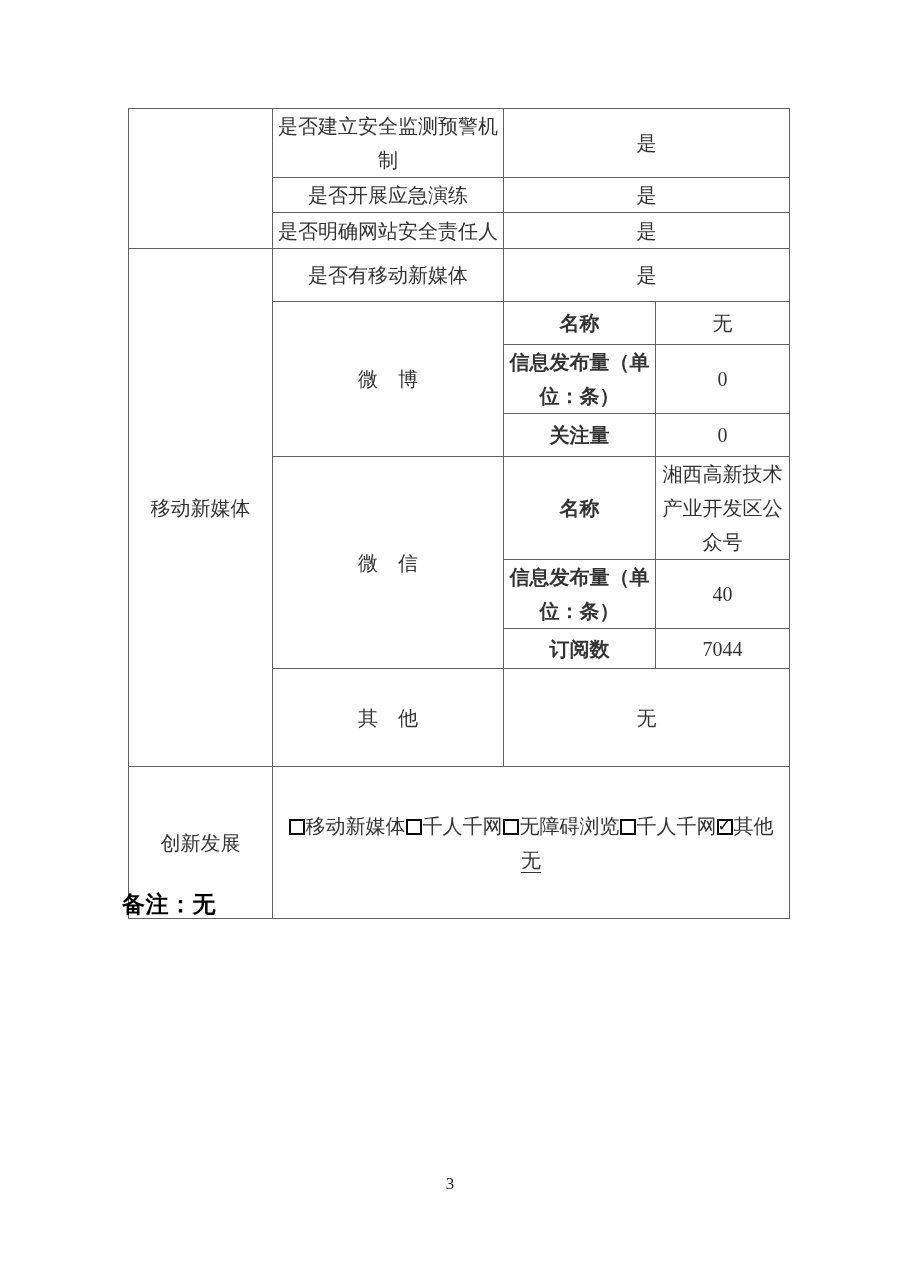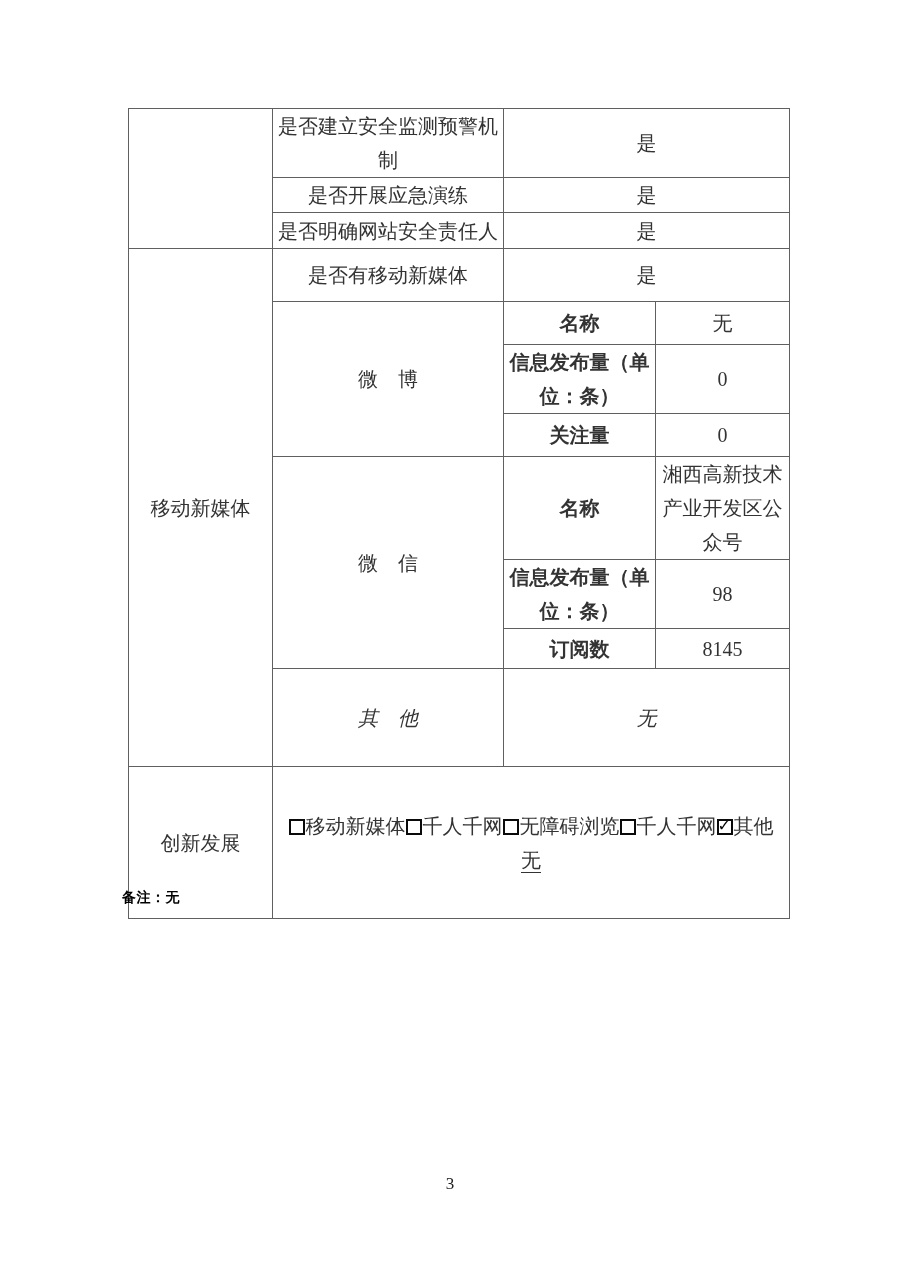--- a/index.html
+++ b/index.html
@@ -36,21 +36,21 @@
   tr.r1  { height: 55px; }
   tr.r2  { height: 35px; margin-left: 20px; }
   tr.r3  { height: 36px; }
   tr.r4  { height: 53px; }
   tr.r5  { height: 43px; }
   tr.r6  { height: 55px; }
   tr.r7  { height: 43px; }
   tr.r8  { height: 87px; }
   tr.r9  { height: 51px; }
   tr.r10 { height: 40px; }
-  tr.r11 { height: 98px; font-style: italic; }
+  tr.r11 { height: 98px; }
   tr.r12 { height: 152px; }
 
   td.lbl    { padding: 0 10px; }
   td.lblnar { padding: 0 34px; }   
   td.sub    { padding: 0 32px; font-weight: bold; }   
   td.v4     { padding: 0 16px; }   
 
   
   td.innov {
     text-align: left;
@@ -77,21 +77,21 @@
     font-weight: 700;
     color: #000000;
     font-family: "DejaVu Sans", sans-serif;
   }
   .underline { border-bottom: 1.5px solid #333333; padding-bottom: 1px; }
 
   .remark {
     position: absolute;
     left: 122px;
     top: 889px;
-    font-size: 14px;
+    font-size: 23px;
     font-weight: 700;
     color: #000000;
     letter-spacing: 0.5px;
   }
   .pagenum {
     position: absolute;
     left: 0;
     top: 1174px;
     width: 100%;
     text-align: center;
@@ -146,25 +146,25 @@
         <td class="v4">0</td>
       </tr>
 
       <tr class="r8">
         <td rowspan="3" class="lbl">微　信</td>
         <td class="sub">名称</td>
         <td class="v4">湘西高新技术产业开发区公众号</td>
       </tr>
       <tr class="r9">
         <td class="sub">信息发布量（单位：条）</td>
-        <td class="v4">98</td>
+        <td class="v4">40</td>
       </tr>
       <tr class="r10">
         <td class="sub">订阅数</td>
-        <td class="v4">8145</td>
+        <td class="v4">7044</td>
       </tr>
 
       <tr class="r11">
         <td class="lbl">其　他</td>
         <td colspan="2">无</td>
       </tr>
 
       <tr class="r12">
         <td>创新发展</td>
         <td colspan="3" class="innov">

